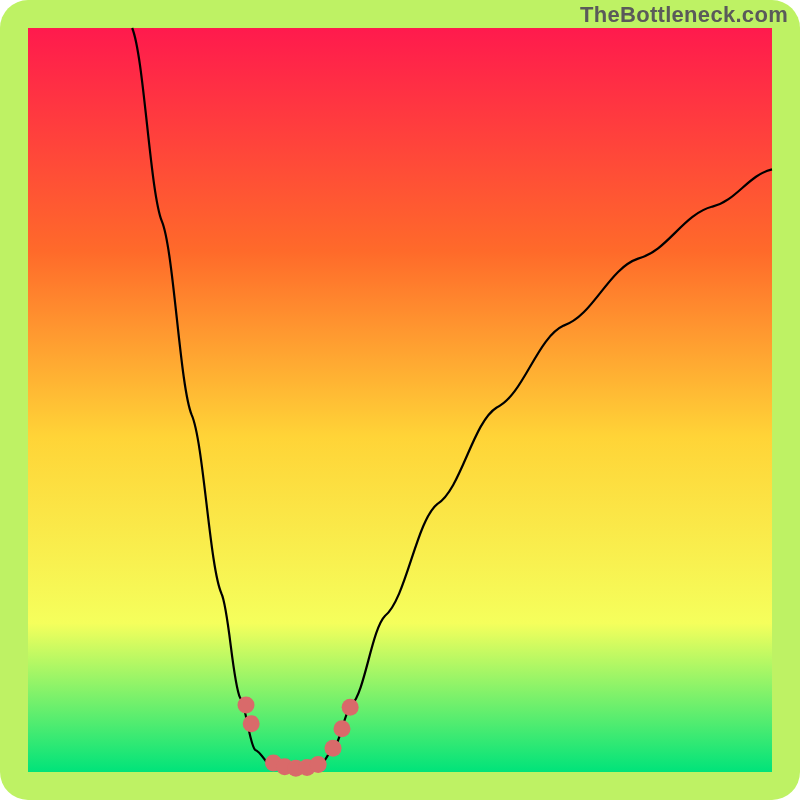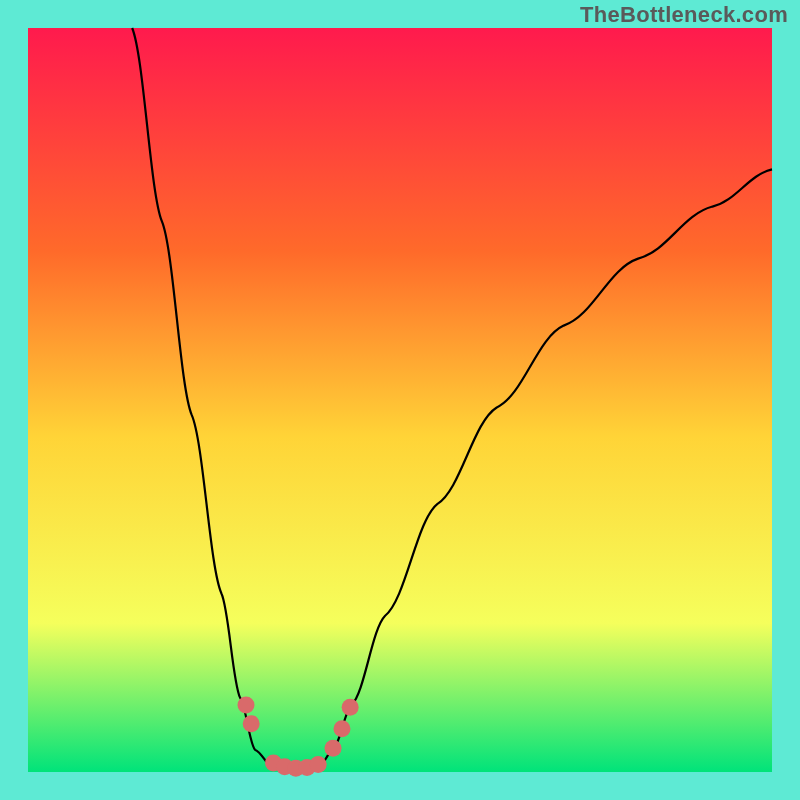--- a/index.html
+++ b/index.html
@@ -5,21 +5,22 @@
   body {
     margin: 0;
     padding: 0;
     background: #fff;
     font-family: Arial, Helvetica, sans-serif;
   }
   .chart-container {
     position: relative;
     width: 800px;
     height: 800px;
-    background: #5eead4;
+    background: #bef264;
+    border-radius: 28px;
   }
   .watermark {
     position: absolute;
     top: 2px;
     right: 12px;
     font-size: 22px;
     font-weight: 600;
     color: #5a5a5a;
     letter-spacing: 0.3px;
     z-index: 10;

